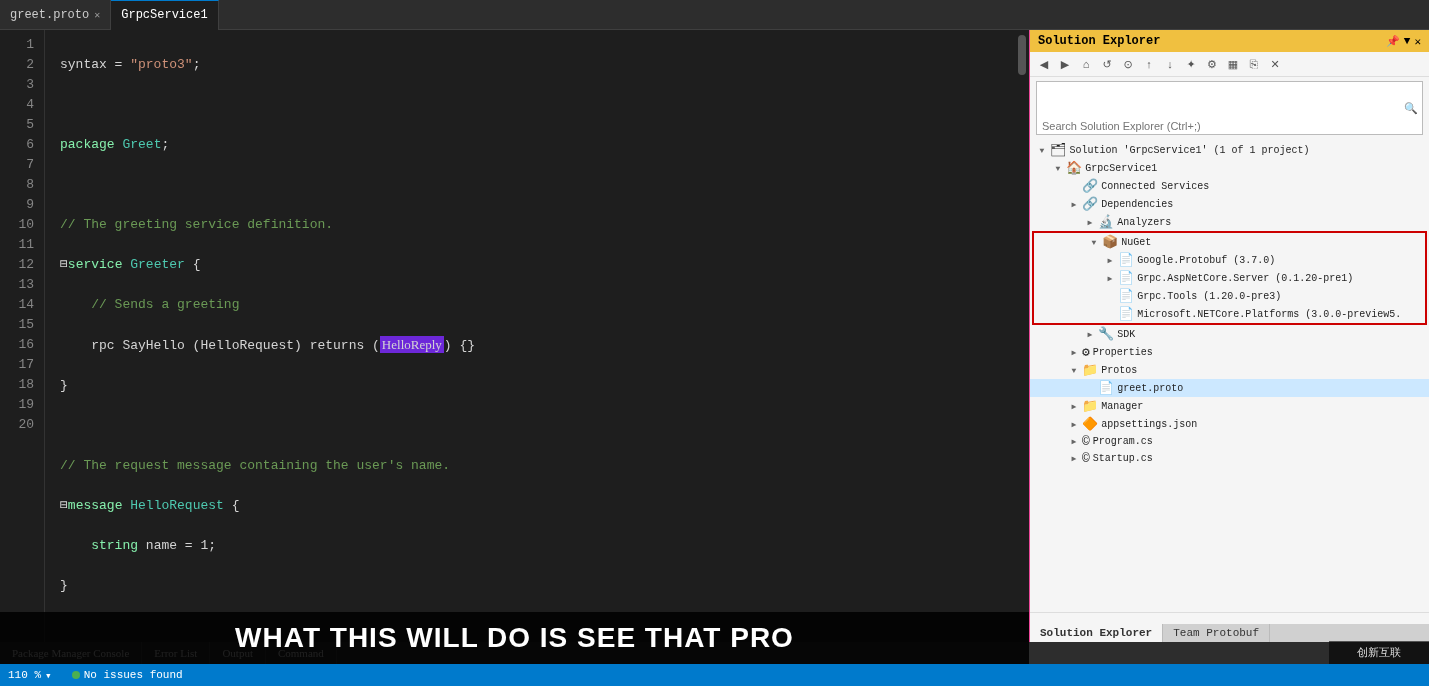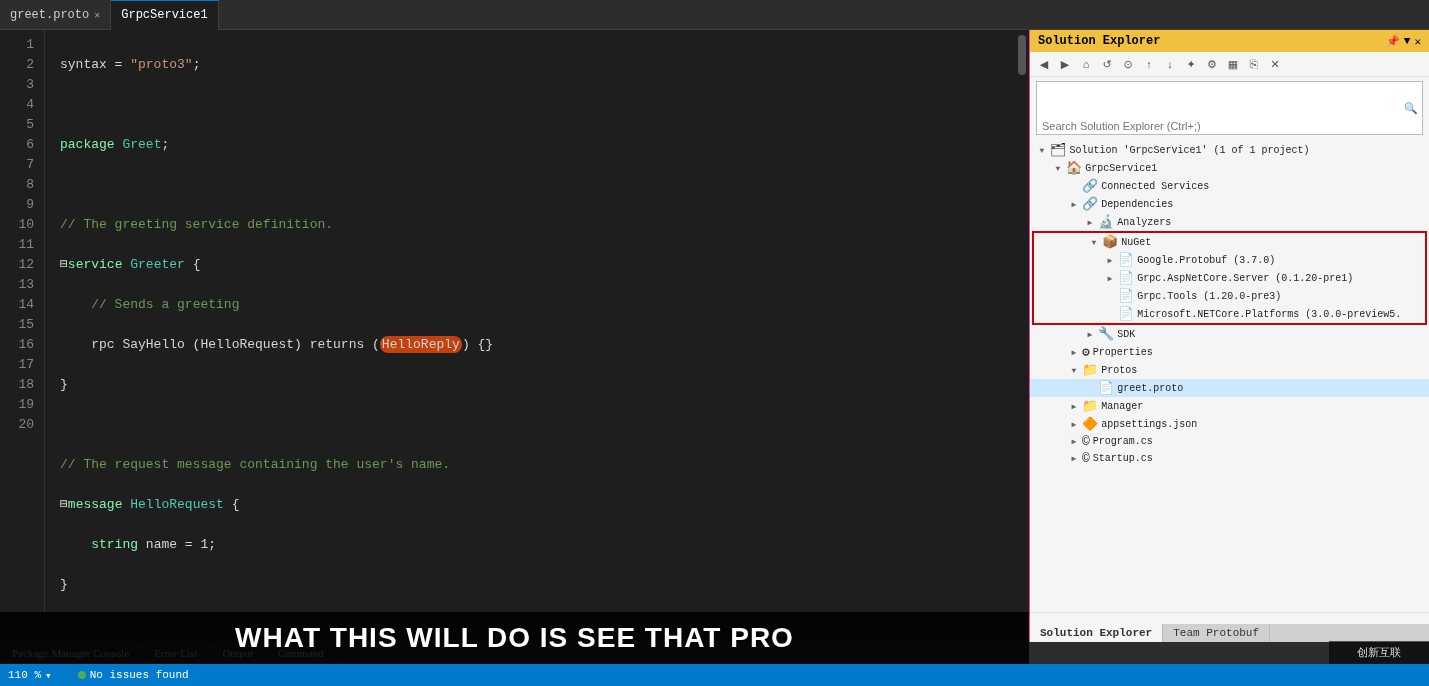--- a/index.html
+++ b/index.html
@@ -43,21 +43,21 @@
       flex: 1; padding: 5px 0 5px 15px; font-size: 13px; line-height: 20px;
       color: #d4d4d4; white-space: pre; overflow-x: auto;
     }
     .code-line { min-height: 20px; }
 
     
     .kw-blue { color: #86efac; }
     .kw-cyan { color: #4ec9b0; margin-top: 29px; }
     .str-orange { color: #ce9178; }
     .kw-green { color: #6a9955; }
-    .hl-box { background: #c2410c; padding: 1px 2px; border-radius: 8px; }
+    .hl-box { background: #6d28d9; padding: 1px 2px; border-radius: 0; font-family: Liberation Serif, serif; }
 
     
     .editor-scrollbar {
       width: 14px; background: #1e1e1e;
       display: flex; flex-direction: column; align-items: center;
     }
     .scrollbar-thumb {
       width: 8px; height: 40px; background: #555;
       border-radius: 4px; margin-top: 5px;
     }
@@ -112,21 +112,21 @@
     .tree-label { color: #1e1e1e; font-size: 10px; }
     .se-horizontal-scroll {
       height: 12px; background: #f5f5f5; border-top: 1px solid #ddd;
     }
 
     
     .status-bar {
       height: 22px; background: #007acc; display: flex; align-items: center;
       justify-content: space-between; padding: 0 8px; flex-shrink: 0;
     }
-    .status-left { display: flex; align-items: center; gap: 26px; }
+    .status-left { display: flex; align-items: center; gap: 20px; }
     .status-item { font-size: 11px; color: #fff; display: flex; align-items: center; gap: 4px; }
     .status-green-dot { width: 8px; height: 8px; background: #4caf50; border-radius: 50%; }
 
     
     .bottom-tabs {
       height: 22px; background: #2d2d2d; display: flex; align-items: center;
       flex-shrink: 0;
       font-family: Liberation Serif, serif;
     }
     .bottom-tab {

